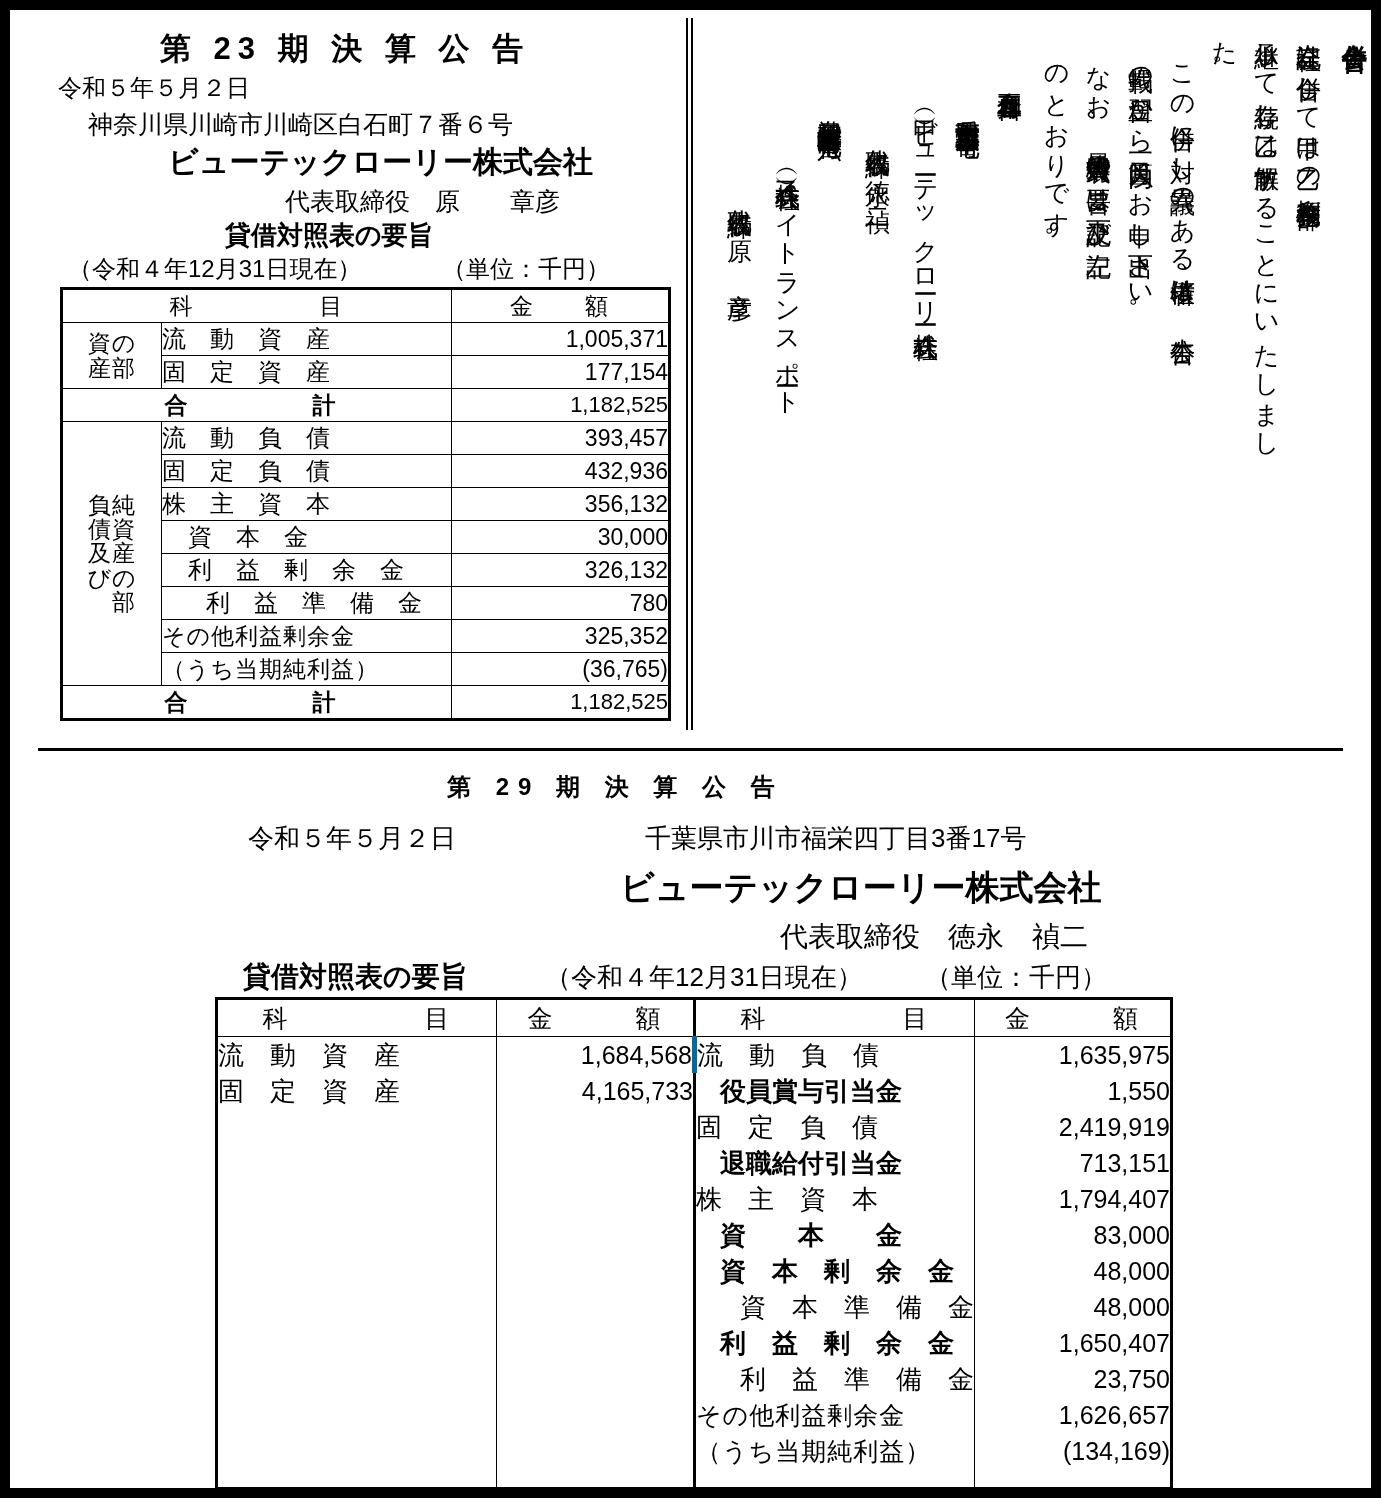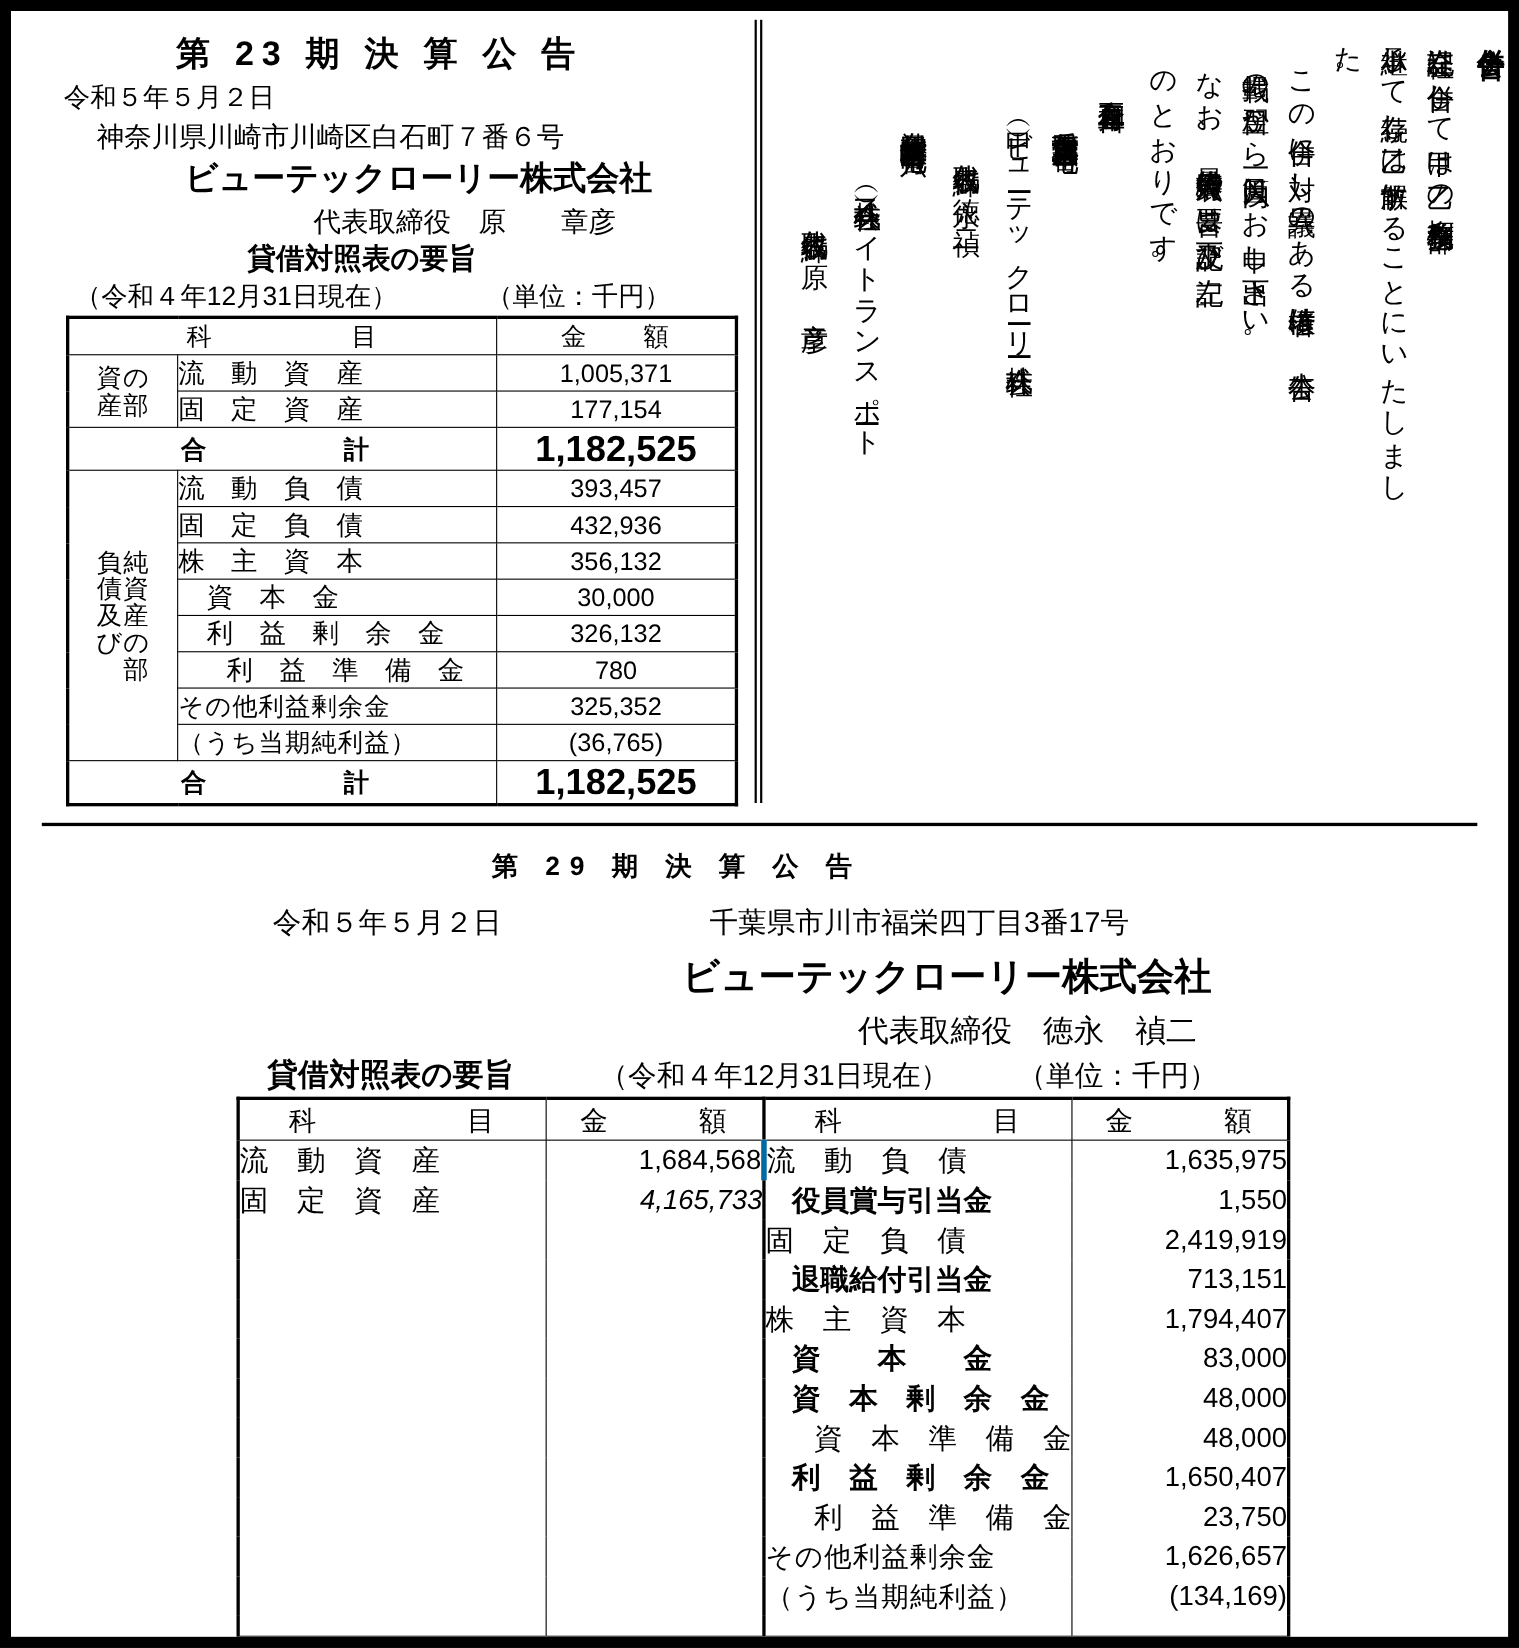--- a/index.html
+++ b/index.html
@@ -146,26 +146,26 @@
     padding-right: 12px;
   }
   .spread {
     display: flex;
     justify-content: space-between;
     font-size: 24px;
   }
   .spread.indent1 { padding-left: 26px; }
   .spread.indent2 { padding-left: 44px; }
   .amt {
-    text-align: center;
+    text-align: right;
     padding-right: 14px;
     font-size: 24px;
     letter-spacing: 0px;
   }
-  .amt.bold { font-weight: bold; font-size: 33px; }
+  .amt.bold { font-weight: normal; font-size: 22px; }
   .small-item {
     font-size: 20px;
     letter-spacing: 1px;
     padding-left: 34px;
   }
   .totalrow td { height: 36px; }
   .total-label {
     text-align: center;
     font-size: 25px;
     font-weight: bold;
@@ -479,21 +479,21 @@
             </td>
           <td class="obr amt2 noline" style="border-top:1px solid #000;">1,635,975</td>
         </tr>
 
         <tr>
           <td class="ob cellitem noline">
               <div class="sp">
                 <span>固　定　資　産</span>
               </div>
             </td>
-          <td class="amt2 noline" style="border-right:3px solid #000;font-style:italic;">4,165,733</td>
+          <td class="amt2 noline" style="border-right:3px solid #000;">4,165,733</td>
           <td class="cellitem noline">
               <div class="sp i1">
                 <span>役員賞与引当金</span>
               </div>
             </td>
           <td class="obr amt2 noline">1,550</td>
         </tr>
 
         <tr>
           <td class="ob noline"></td>

